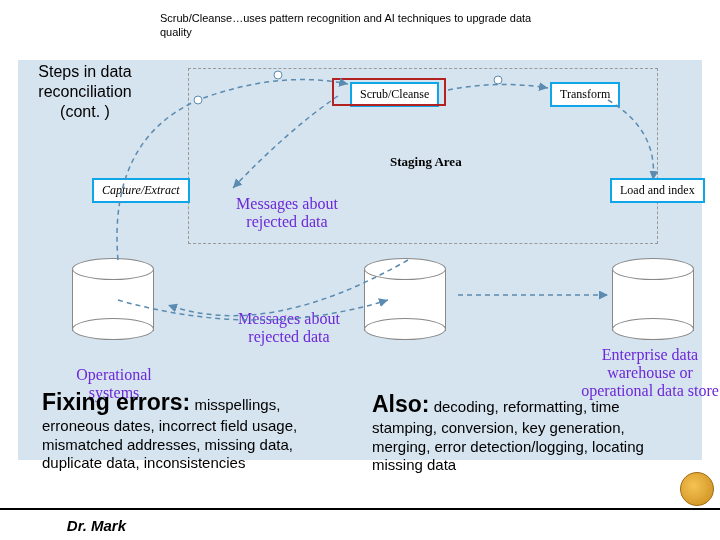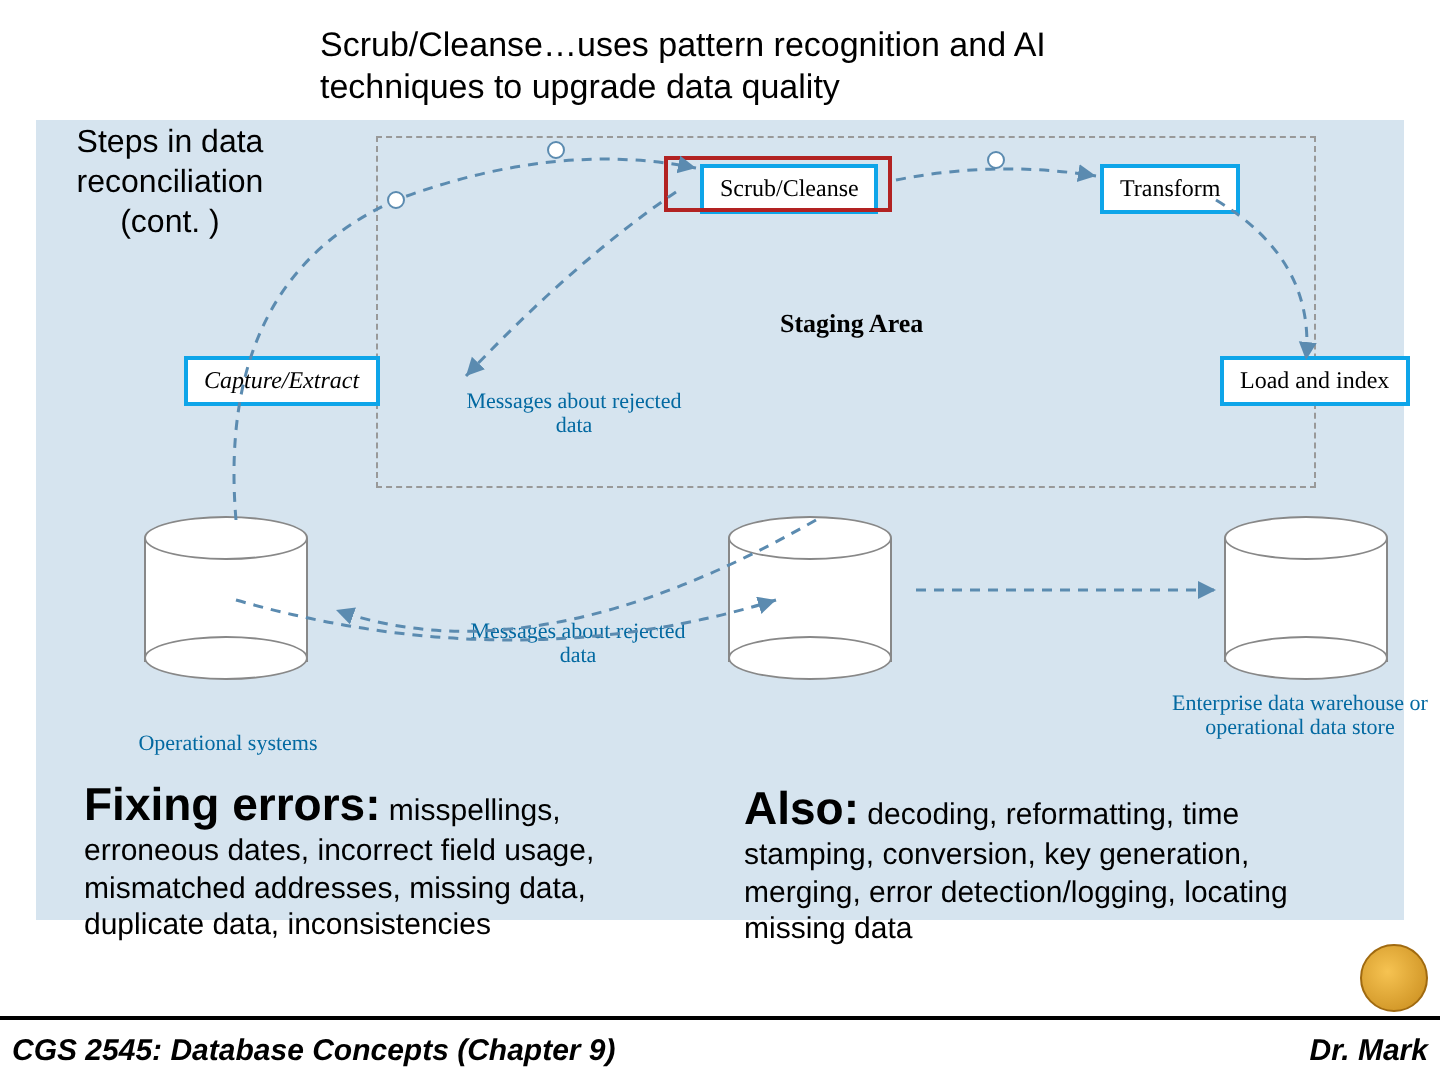--- a/index.html
+++ b/index.html
@@ -1,33 +1,33 @@
 <!DOCTYPE html>
 <html><head>
 <meta charset="utf-8">
 <style>
 * { margin: 0; padding: 0; box-sizing: border-box; }
 body { width: 720px; height: 540px; font-family: Arial, sans-serif; position: relative; background: #fff; overflow: hidden; }
 .diagram-bg { position: absolute; top: 60px; left: 18px; width: 684px; height: 400px; background: #d6e4ef; }
-.callout-top { position: absolute; top: 8px; left: 152px; width: 400px; background: #fff; padding: 4px 8px; font-size: 17px; line-height: 1.25; }
+.callout-top { position: absolute; top: 8px; left: 152px; width: 400px; background: #fff; padding: 4px 8px; font-size: 11px; line-height: 1.25; }
 .title-sidebar { position: absolute; top: 62px; left: 20px; width: 130px; font-size: 16px; text-align: center; line-height: 1.25; }
 .staging-box { position: absolute; top: 68px; left: 188px; width: 470px; height: 176px; border: 1px dashed #999; }
 .staging-label { position: absolute; top: 154px; left: 390px; font-size: 13px; font-family: Georgia, serif; font-weight: bold; }
 .step-box { position: absolute; background: #fff; border: 2px solid #0ea5e9; padding: 3px 8px; font-family: Georgia, serif; font-size: 12px; }
 .highlight-box { position: absolute; border: 2px solid #b22222; }
 .step-capture { top: 178px; left: 92px; font-style: italic; }
 .step-scrub { top: 82px; left: 350px; }
 .step-transform { top: 82px; left: 550px; }
 .step-load { top: 178px; left: 610px; }
 .red-scrub { top: 78px; left: 332px; width: 114px; height: 28px; }
 .dbcyl { position: absolute; width: 82px; height: 82px; }
 .dbcyl .top { width: 82px; height: 22px; background: #fff; border: 1px solid #888; border-radius: 50%; position: absolute; top: 0; }
 .dbcyl .body { width: 82px; height: 62px; background: #fff; border-left: 1px solid #888; border-right: 1px solid #888; position: absolute; top: 11px; }
 .dbcyl .bot { width: 82px; height: 22px; background: #fff; border: 1px solid #888; border-radius: 50%; position: absolute; bottom: 0; }
-.dblabel { position: absolute; font-family: Georgia, serif; font-size: 11px; text-align: center; color: #0369a1; }
+.dblabel { position: absolute; font-family: Georgia, serif; font-size: 16px; text-align: center; color: #6d28d9; }
 .cyl-op { top: 258px; left: 72px; }
 .cyl-stage { top: 258px; left: 364px; }
 .cyl-ent { top: 258px; left: 612px; }
 .lbl-op { top: 346px; left: 68px; width: 92px; margin-top: 20px; }
 .lbl-msg1 { top: 195px; left: 232px; width: 110px; }
 .lbl-msg2 { top: 310px; left: 234px; width: 110px; }
 .lbl-ent { top: 346px; left: 580px; width: 140px; }
 .col-left { position: absolute; top: 388px; left: 42px; width: 300px; font-size: 15px; line-height: 1.25; }
 .col-right { position: absolute; top: 390px; left: 372px; width: 300px; font-size: 15px; line-height: 1.25; }
 .col-left b, .col-right b { font-size: 23px; }
@@ -98,15 +98,14 @@
 <div class="col-left">
   <b>Fixing errors:</b><span> misspellings, erroneous dates, incorrect field usage, mismatched addresses, missing data, duplicate data, inconsistencies</span>
 </div>
 <div class="col-right">
   <b>Also:</b><span> decoding, reformatting, time stamping, conversion, key generation, merging, error detection/logging, locating missing data</span>
 </div>
 
 <div class="logo"></div>
 
 <div class="footer">
-  <div class="left">CGS 2545: Database Concepts  (Chapter 9)</div>
   <div class="right">Dr. Mark</div>
 </div>
 
 </body></html>

